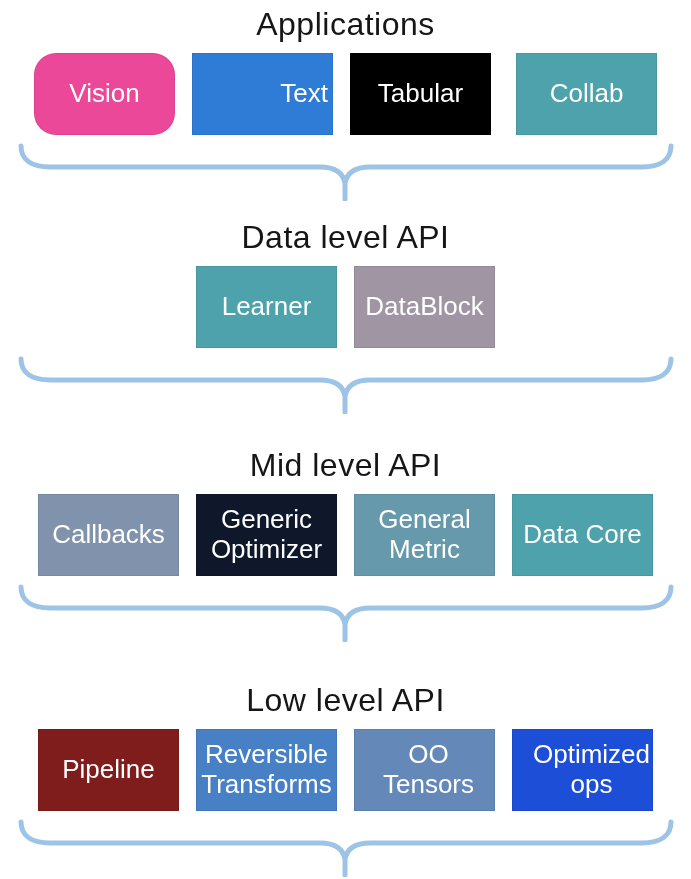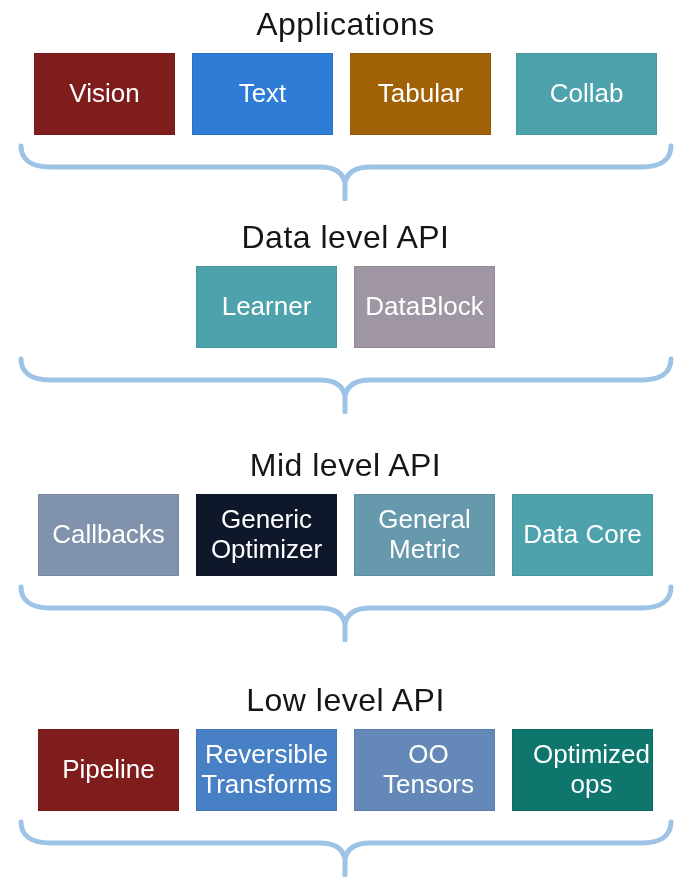--- a/index.html
+++ b/index.html
@@ -54,27 +54,27 @@
     height: 58px;
   }
 </style>
 </head>
 <body>
 
 <div id="diagram">
   <div class="section">
     <div class="section-title">Applications</div>
     <div class="box-row">
-        <div class="api-box" style="background: #7f1d1d;">
+        <div class="api-box" style="background: #ec4899; border-radius: 22px;">
           <span>Vision</span>
         </div>
-        <div class="api-box" style="background: rgb(46, 124, 214);">
+        <div class="api-box" style="background: rgb(46, 124, 214); justify-content: flex-end;">
           <span>Text</span>
         </div>
-        <div class="api-box" style="background: #a16207;">
+        <div class="api-box" style="background: #000000;">
           <span>Tabular</span>
         </div>
         <div class="api-box" style="background: rgb(78, 162, 172); margin-left: 8px;">
           <span>Collab</span>
         </div>
       </div>
     <svg class="brace-svg" viewBox="0 0 656 58" fill="none" xmlns="http://www.w3.org/2000/svg">
       <path class="brace-path" d="M3,3 C3,17 14,24 32,24 L302,24 C318,24 325,30 327,40 L327,56
                M653,3 C653,17 642,24 624,24 L352,24 C336,24 329,30 327,40" stroke-width="5" stroke-linecap="round" stroke-linejoin="round" stroke="#9DC3E6"></path>
     </svg>
@@ -123,21 +123,21 @@
     <div class="box-row">
         <div class="api-box" style="background: #7f1d1d;">
           <span>Pipeline</span>
         </div>
         <div class="api-box" style="background: rgb(72, 128, 198);">
           <span>Reversible Transforms</span>
         </div>
         <div class="api-box" style="background: rgb(100, 136, 184); padding-left: 12px;">
           <span>OO Tensors</span>
         </div>
-        <div class="api-box" style="background: #0f766e; padding-left: 22px;">
+        <div class="api-box" style="background: #1d4ed8; padding-left: 22px;">
           <span>Optimized ops</span>
         </div>
       </div>
     <svg class="brace-svg" viewBox="0 0 656 58" fill="none" xmlns="http://www.w3.org/2000/svg">
       <path class="brace-path" d="M3,3 C3,17 14,24 32,24 L302,24 C318,24 325,30 327,40 L327,56
                M653,3 C653,17 642,24 624,24 L352,24 C336,24 329,30 327,40" stroke-width="5" stroke-linecap="round" stroke-linejoin="round" stroke="#9DC3E6"></path>
     </svg>
   </div>
 </div>
 

